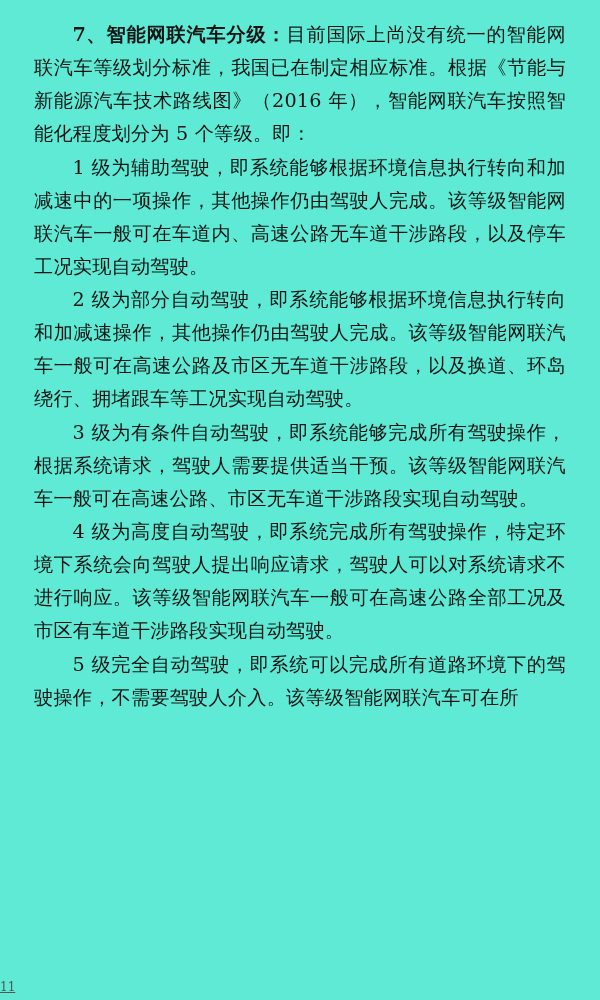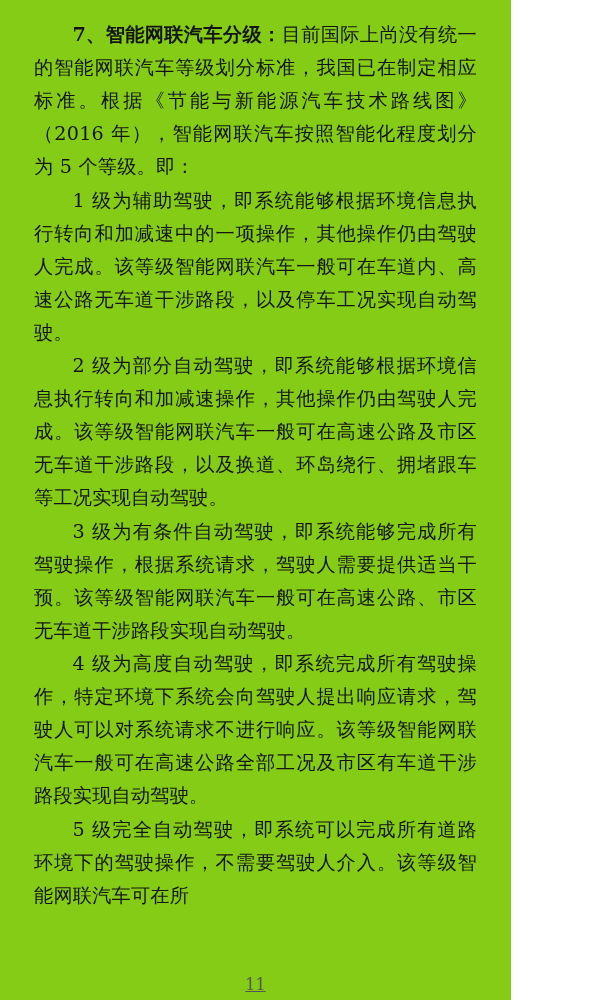--- a/index.html
+++ b/index.html
@@ -9,25 +9,25 @@
   body {
     width: 600px;
     height: 1000px;
     background: #ffffff;
     font-family: "DejaVu Serif", "Liberation Serif", serif;
     color: #1a1a1a;
     overflow: hidden;
   }
   .page {
     position: relative;
-    width: 511px;
+    width: 600px;
     height: 1000px;
     box-sizing: border-box;
     padding: 18px 34px 0 34px;
-    background: #84cc16;
+    background: #5eead4;
   }
   .doc-body {
     font-size: 19.2px;
     line-height: 1.72;
     text-align: justify;
     text-justify: inter-ideograph;
     letter-spacing: 0.2px;
     color: #141414;
   }
   .para {
@@ -38,22 +38,21 @@
     text-indent: 2em;
   }
   .lead-label {
     font-weight: bold;
   }
   .page-number {
     position: absolute;
     left: 0;
     right: 0;
     bottom: 6px;
-    text-align: center;
-    font-size: 16px;
+    font-size: 12px;
     color: #555;
     font-family: "DejaVu Serif", "Liberation Serif", serif;
     text-decoration: underline;
   }
 </style>
 </head>
 <body>
 
 <div class="page">
   <div class="doc-body">

